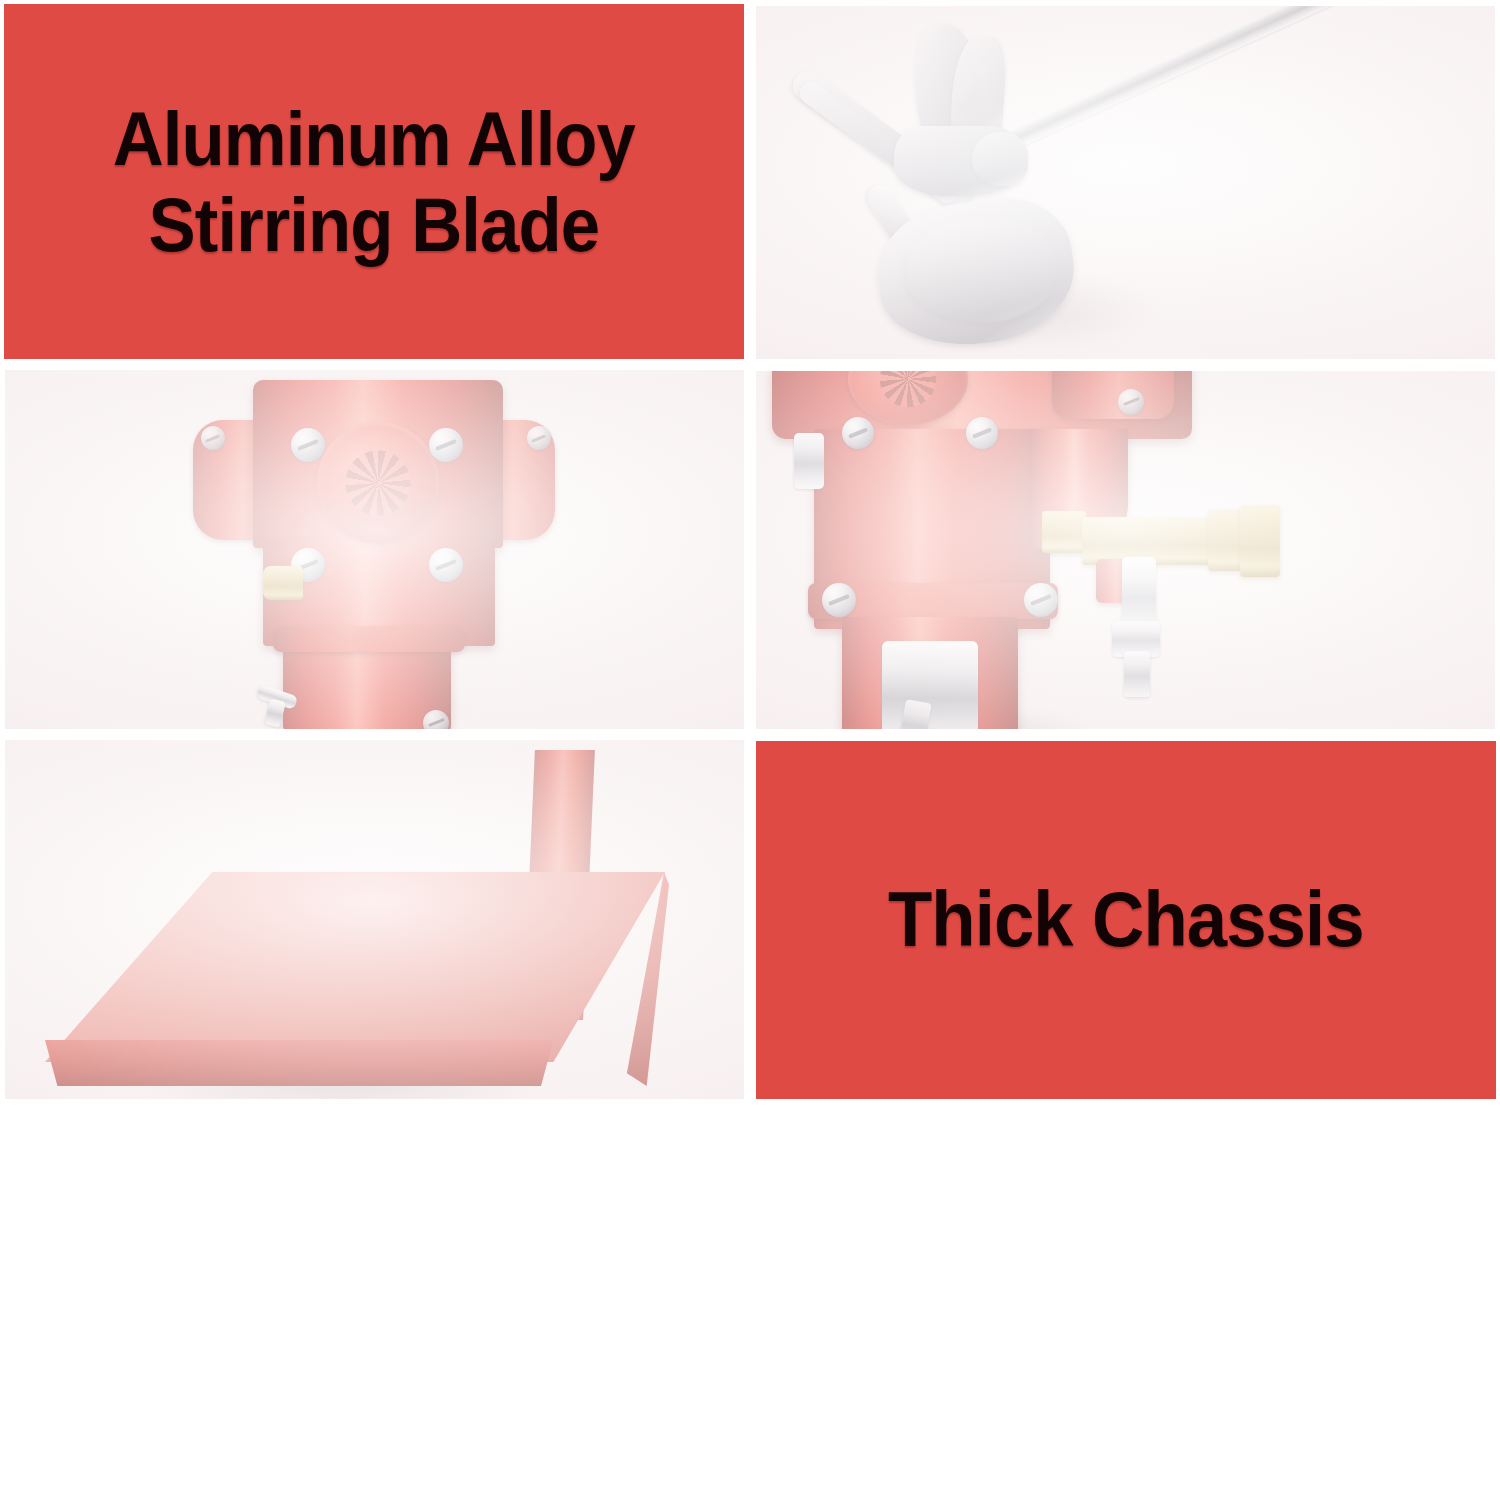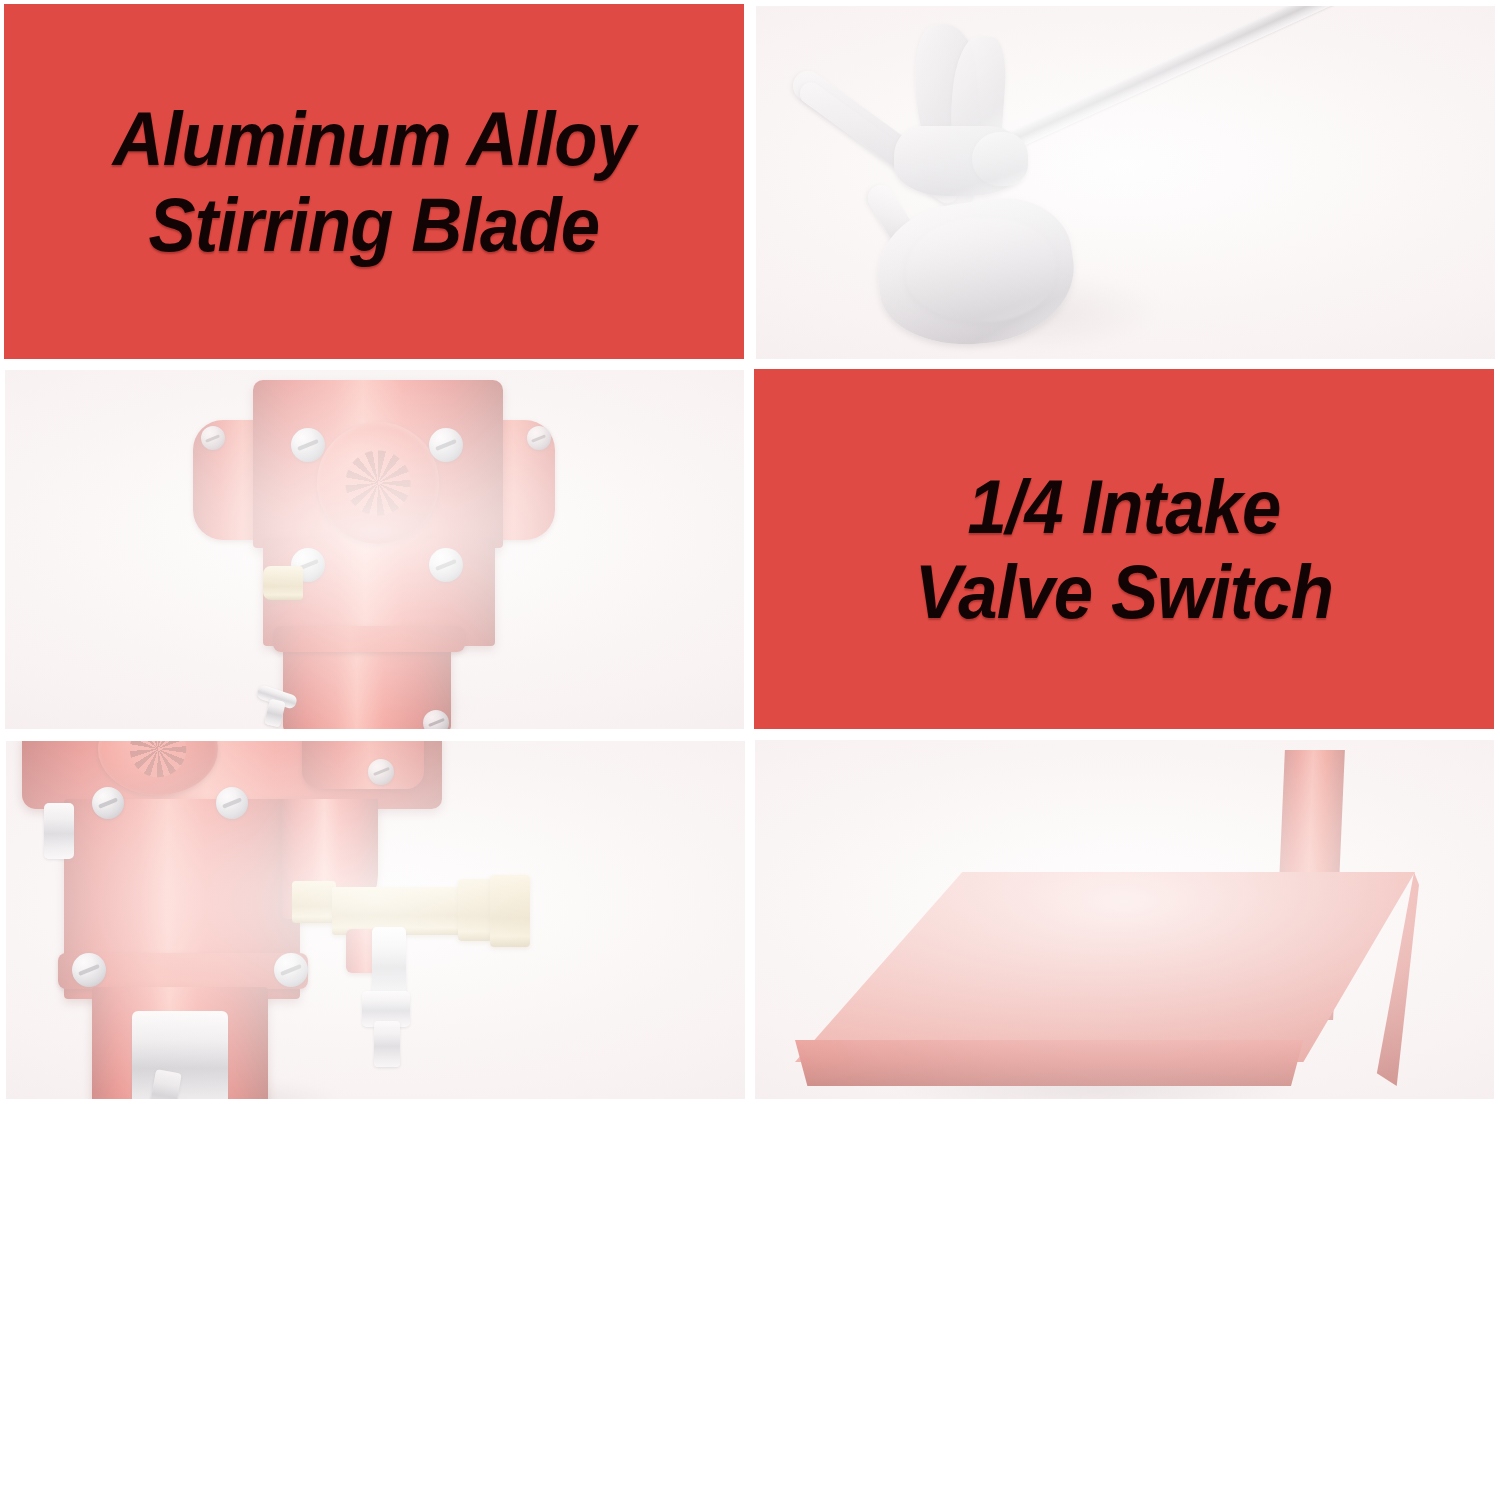--- a/index.html
+++ b/index.html
@@ -9,21 +9,20 @@
     font-family:"Liberation Sans", sans-serif;
     overflow:hidden;
   }
   .sheet{
     position:relative;
     width:1500px;height:1500px;
     background:#ffffff;
     display:grid;
     grid-template-columns:750px 750px;
     grid-template-rows:365px 370px 370px 395px;
-    font-style:italic;
   }
   .cell{position:relative;overflow:hidden;}
 
   
   .redpanel{
     position:absolute;inset:0;
     margin:4px 6px 6px 4px;
     background:#E04A44;
     display:flex;align-items:center;justify-content:center;
     box-sizing:border-box;
@@ -228,26 +227,20 @@
 
         <div class="chrome" style="left:252px;top:320px;width:40px;height:14px;border-radius:6px;transform:rotate(18deg);"></div>
         <div class="chrome" style="left:262px;top:330px;width:16px;height:26px;border-radius:4px;transform:rotate(14deg);"></div>
 
         <div class="vign"></div>
       </div>
     </div>
   </div>
 
 
-  <div class="cell">
-    <div class="redpanel">
-      <div class="caption two">1/4 Intake
-Valve Switch</div>
-    </div>
-  </div>
 
   <div class="cell">
     <div class="photo r2">
       <div style="position:absolute;inset:0;">
 
         <div class="shadowblob" style="left:80px;top:330px;width:300px;height:60px;"></div>
 
         <div class="cyl-body" style="left:16px;top:-6px;width:420px;height:74px;border-radius:0 0 10px 14px;"></div>
         <div class="badge" style="left:92px;top:-38px;width:120px;height:92px;border-radius:50%;opacity:.96;">
           <div class="badge-mark"></div>
@@ -303,14 +296,19 @@
 
         <div class="plate-edge" style="left:40px;top:300px;width:620px;height:46px;clip-path:polygon(0% 0%, 82% 0%, 80% 100%, 2% 100%);"></div>
 
         <div class="plate-edge" style="left:540px;top:132px;width:124px;height:214px;clip-path:polygon(96% 0%, 100% 6%, 82% 100%, 66% 94%);opacity:.95;"></div>
 
         <div class="vign"></div>
       </div>
     </div>
   </div>
 
+  <div class="cell">
+    <div class="redpanel r2">
+      <div class="caption">Thick Chassis</div>
+    </div>
+  </div>
 
 </div>
 
 </body></html>

